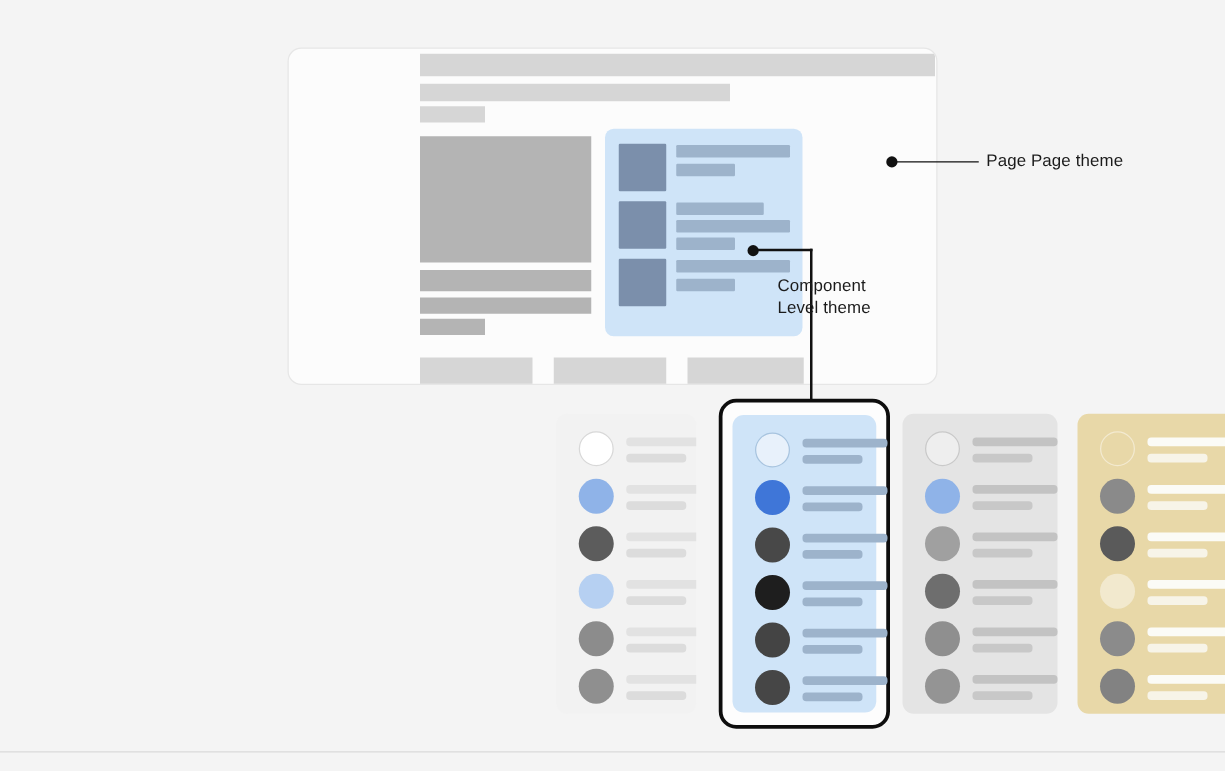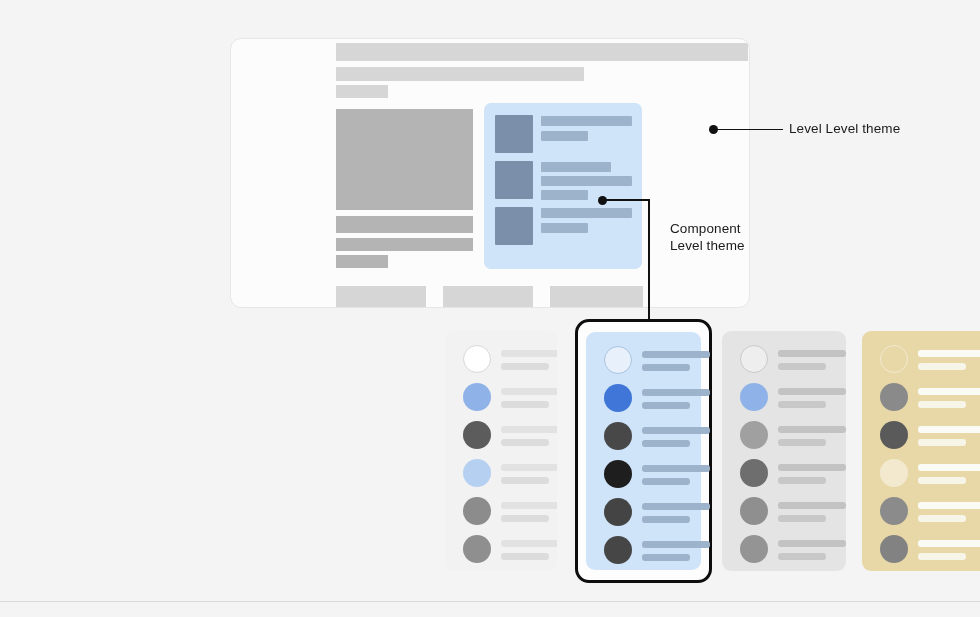--- a/index.html
+++ b/index.html
@@ -202,26 +202,26 @@
         <div class="pc-thumb" style="left:11px;top:104px;width:38px;height:38px;"></div>
         <div class="pc-line" style="left:57px;top:105px;width:91px;height:10px;"></div>
         <div class="pc-line" style="left:57px;top:120px;width:47px;height:10px;"></div>
       </div>
 
     </div>
   </div>
 
   <div class="callout-dot" style="left:709px;top:125px;"></div>
   <div class="callout-line" style="left:717px;top:128.5px;width:66px;height:1.6px;"></div>
-  <div class="callout-label" style="left:789px;top:121px;">Level Level theme</div>
+  <div class="callout-label" style="left:789px;top:121px;">Page Page theme</div>
 
   <div class="callout-dot" style="left:598px;top:196px;"></div>
   <div class="elbow-h" style="left:606px;top:199px;width:44px;"></div>
   <div class="elbow-v" style="left:648px;top:199px;height:122px;"></div>
-  <div class="callout-label" style="left:670px;top:221px;">Component
+  <div class="callout-label" style="left:622px;top:221px;">Component
 Level theme</div>
 
   <div class="card-selected-frame"></div>
 
   <div class="card clip-right" id="card0" style="left: 445px; width: 112px; background: rgb(242, 242, 242);">
       <div class="rows">
         <div class="row" style="top: 14px;">
           <div class="avatar" style="background: rgb(255, 255, 255); border: 1.5px solid rgb(216, 216, 216);"></div>
           <div class="line1" style="width: 68px; background: rgb(226, 226, 226);"></div>
           <div class="line2" style="width: 48px; background: rgb(220, 220, 220);"></div>

